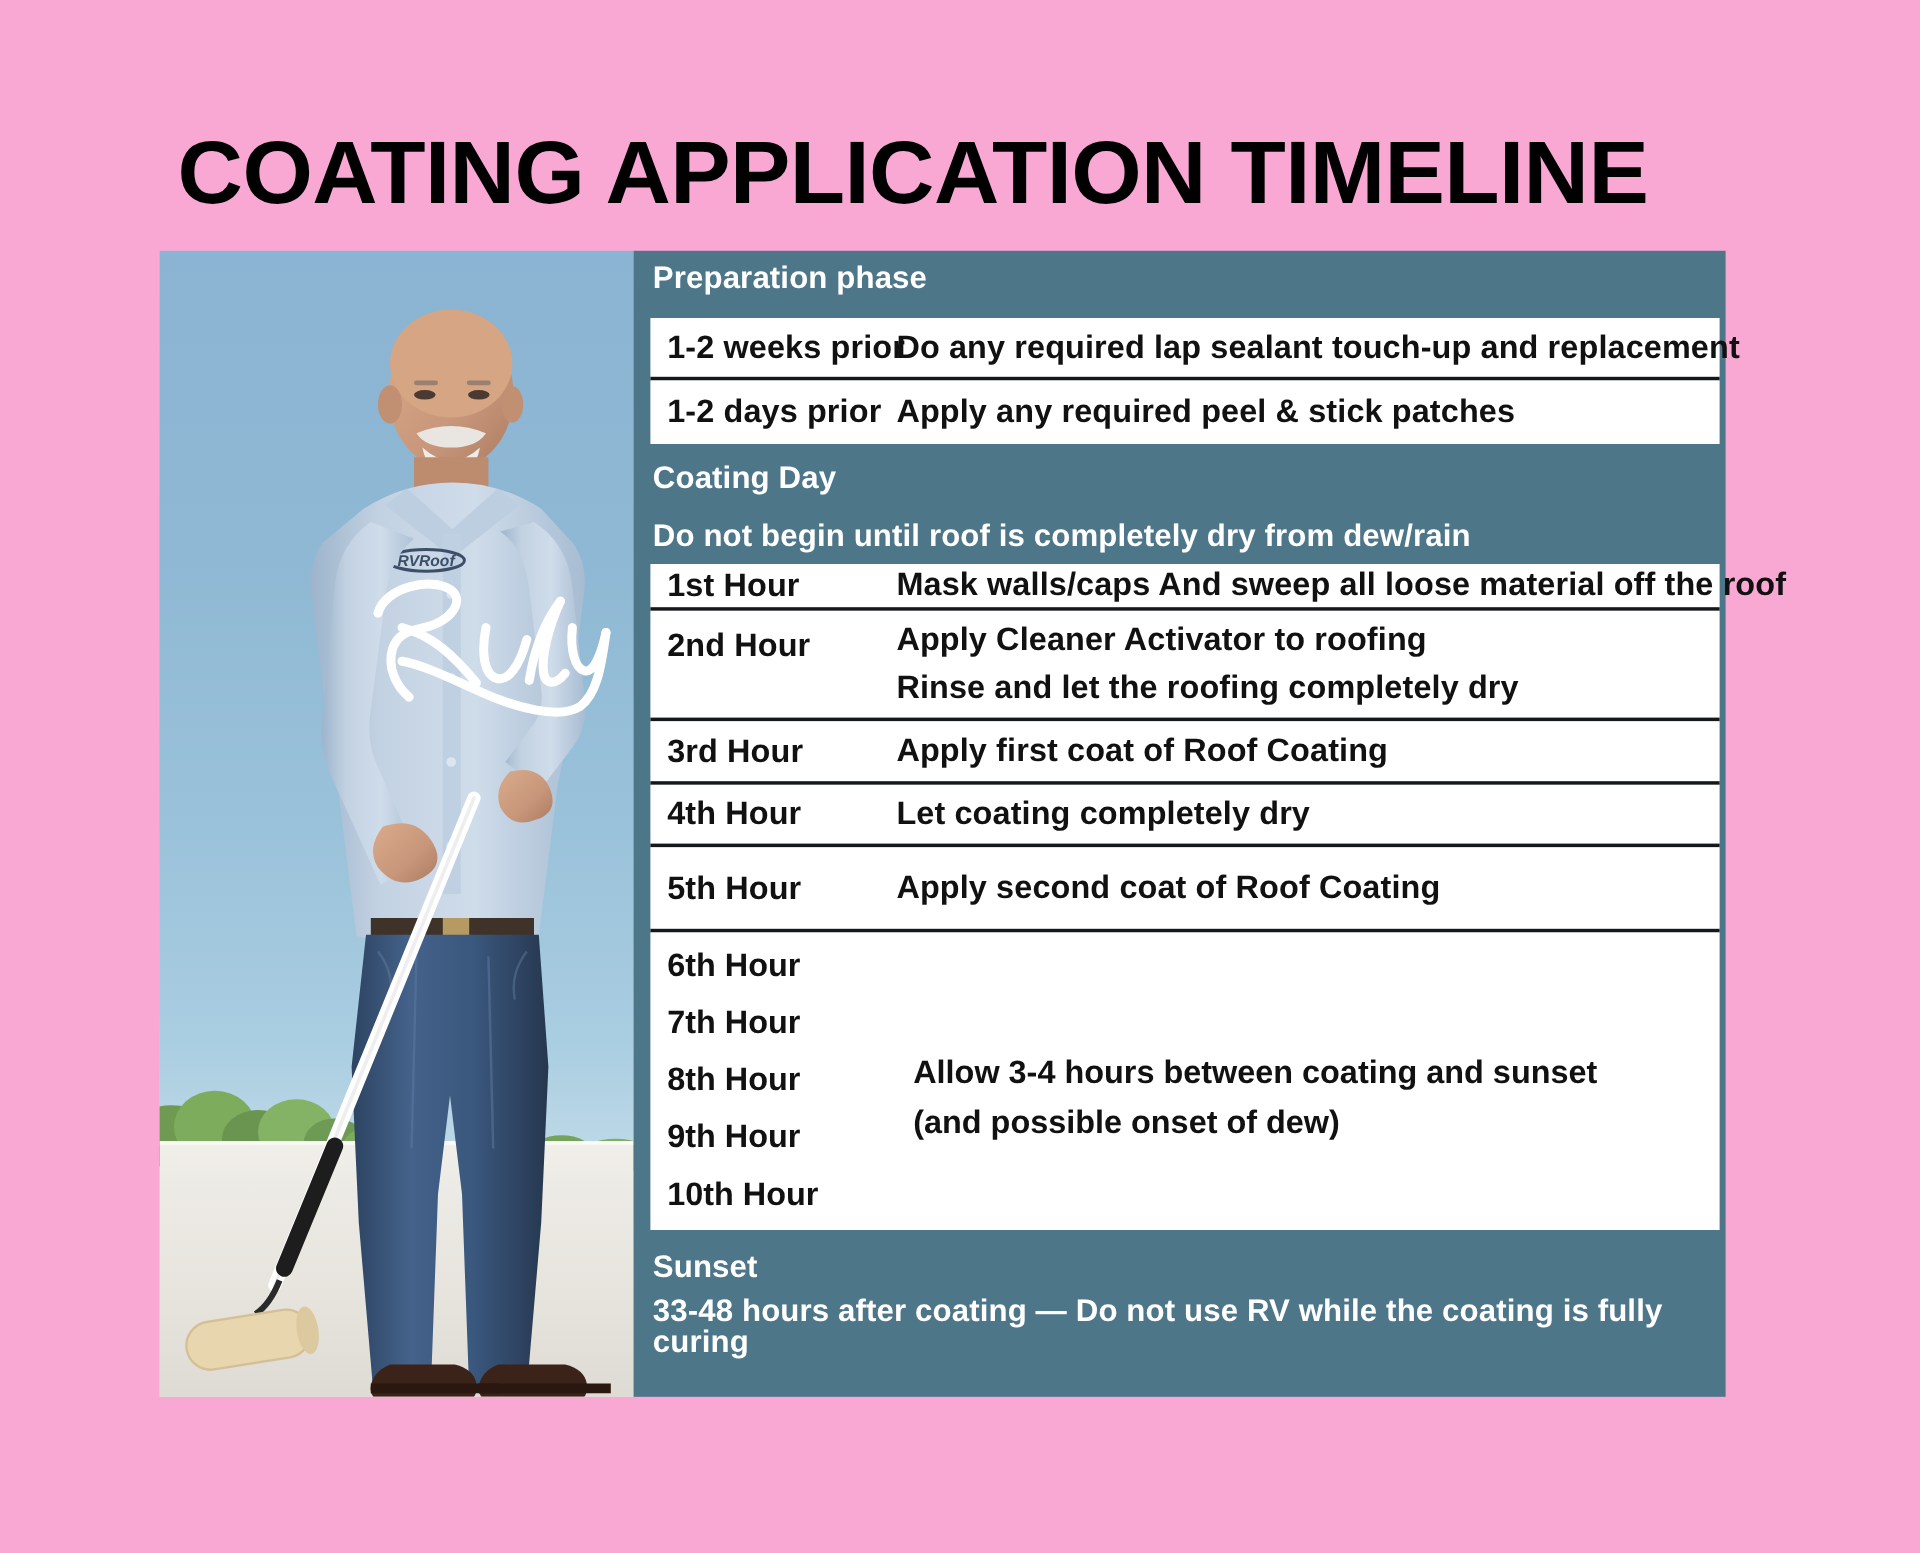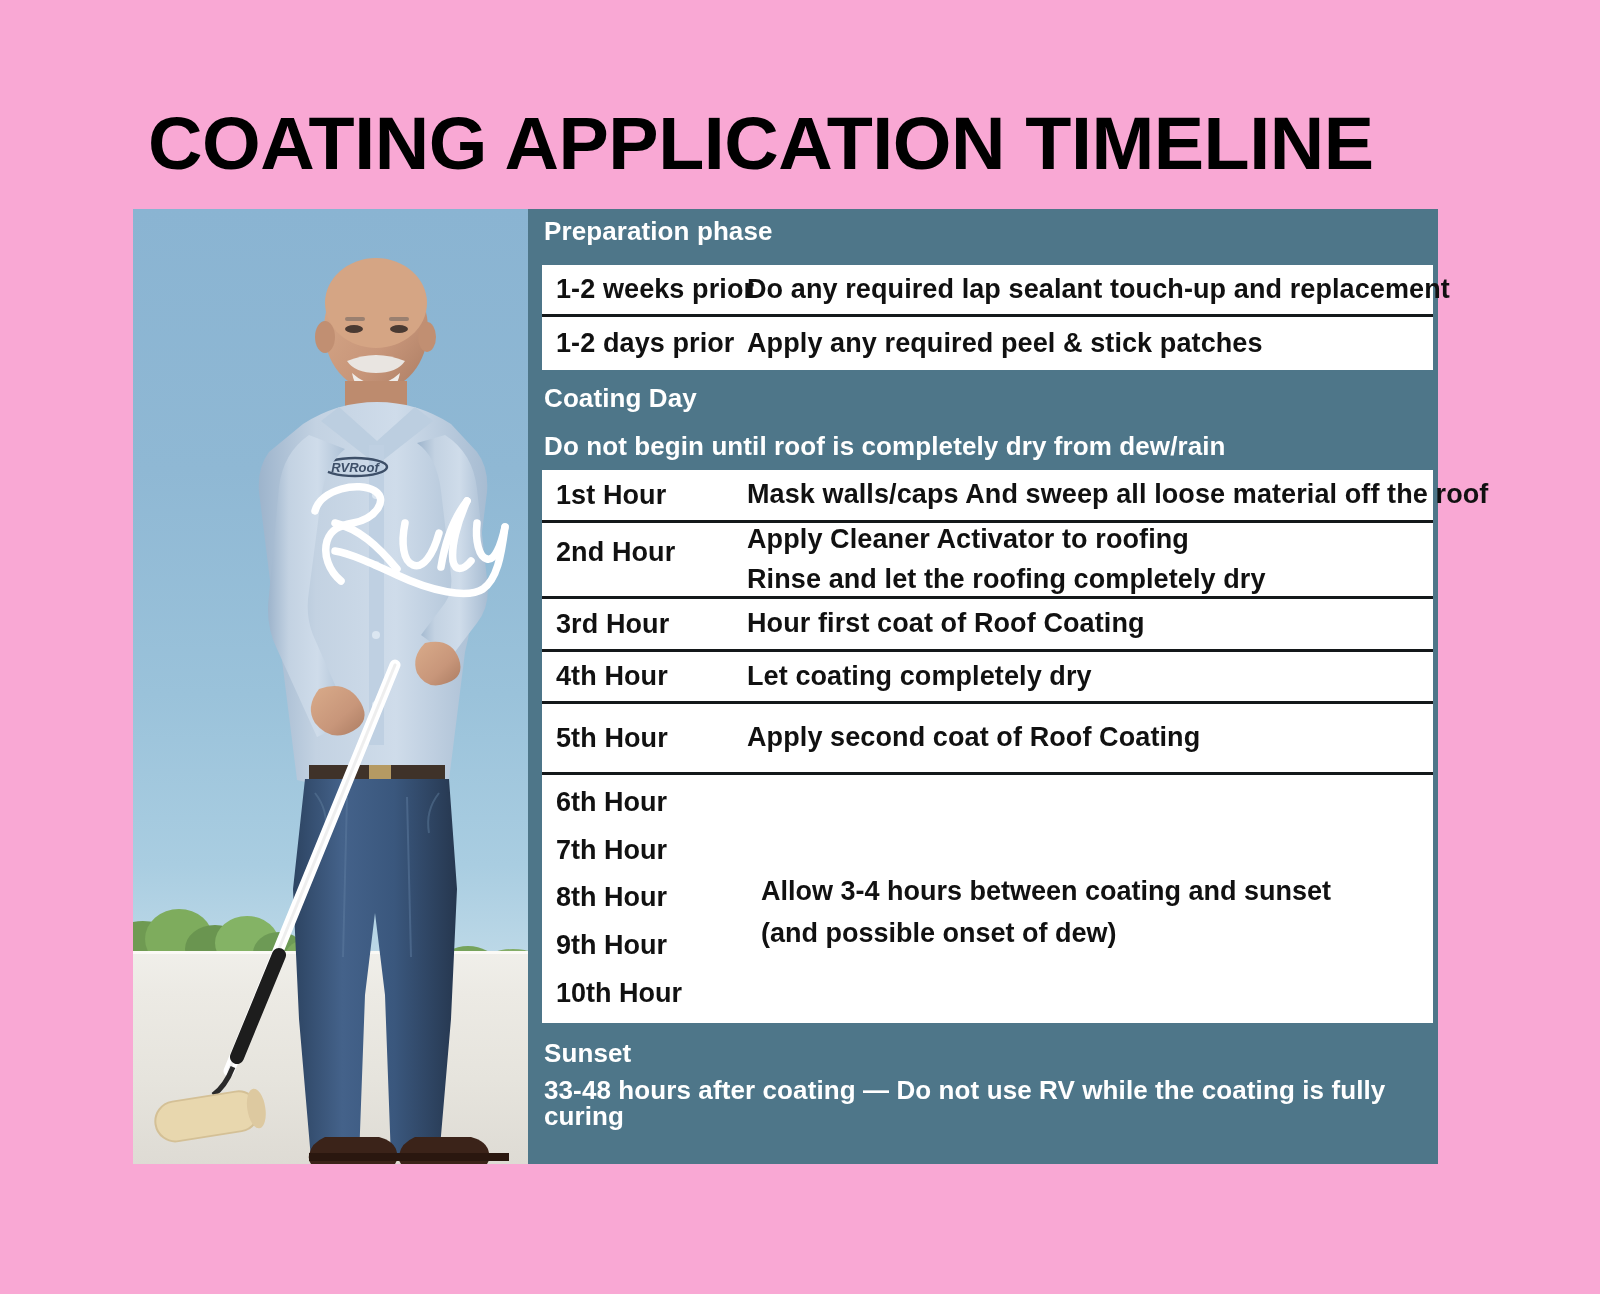--- a/index.html
+++ b/index.html
@@ -357,36 +357,36 @@
       <span class="cell-what nowrap">Apply any required peel &amp; stick patches</span>
     </div>
 
     <div class="band" style="height:48px;padding-top:4px;">
       <span>Coating Day</span>
     </div>
     <div class="band" style="height:48px;">
       <span>Do not begin until roof is completely dry from dew/rain</span>
     </div>
 
-    <div class="white-row" style="height:53px;">
+    <div class="white-row" style="height:39px;">
       <span class="cell-when nowrap">1st Hour</span>
       <span class="cell-what nowrap">Mask walls/caps And sweep all loose material off the roof</span>
     </div>
 
-    <div class="white-row" style="height:76px;align-items:center;">
+    <div class="white-row" style="height:92px;align-items:center;">
       <span class="cell-when nowrap" style="align-self:flex-start;padding-top:14px;">2nd Hour</span>
       <span class="cell-what">
         <span class="nowrap" style="display:block;">Apply Cleaner Activator to roofing</span>
         <span class="nowrap" style="display:block;">Rinse and let the roofing completely dry</span>
       </span>
     </div>
 
     <div class="white-row" style="height:53px;">
       <span class="cell-when nowrap">3rd Hour</span>
-      <span class="cell-what nowrap">Hour first coat of Roof Coating</span>
+      <span class="cell-what nowrap">Apply first coat of Roof Coating</span>
     </div>
 
     <div class="white-row" style="height:52px;">
       <span class="cell-when nowrap">4th Hour</span>
       <span class="cell-what nowrap">Let coating completely dry</span>
     </div>
 
     <div class="white-row" style="height:71px;">
       <span class="cell-when nowrap">5th Hour</span>
       <span class="cell-what nowrap">Apply second coat of Roof Coating</span>

